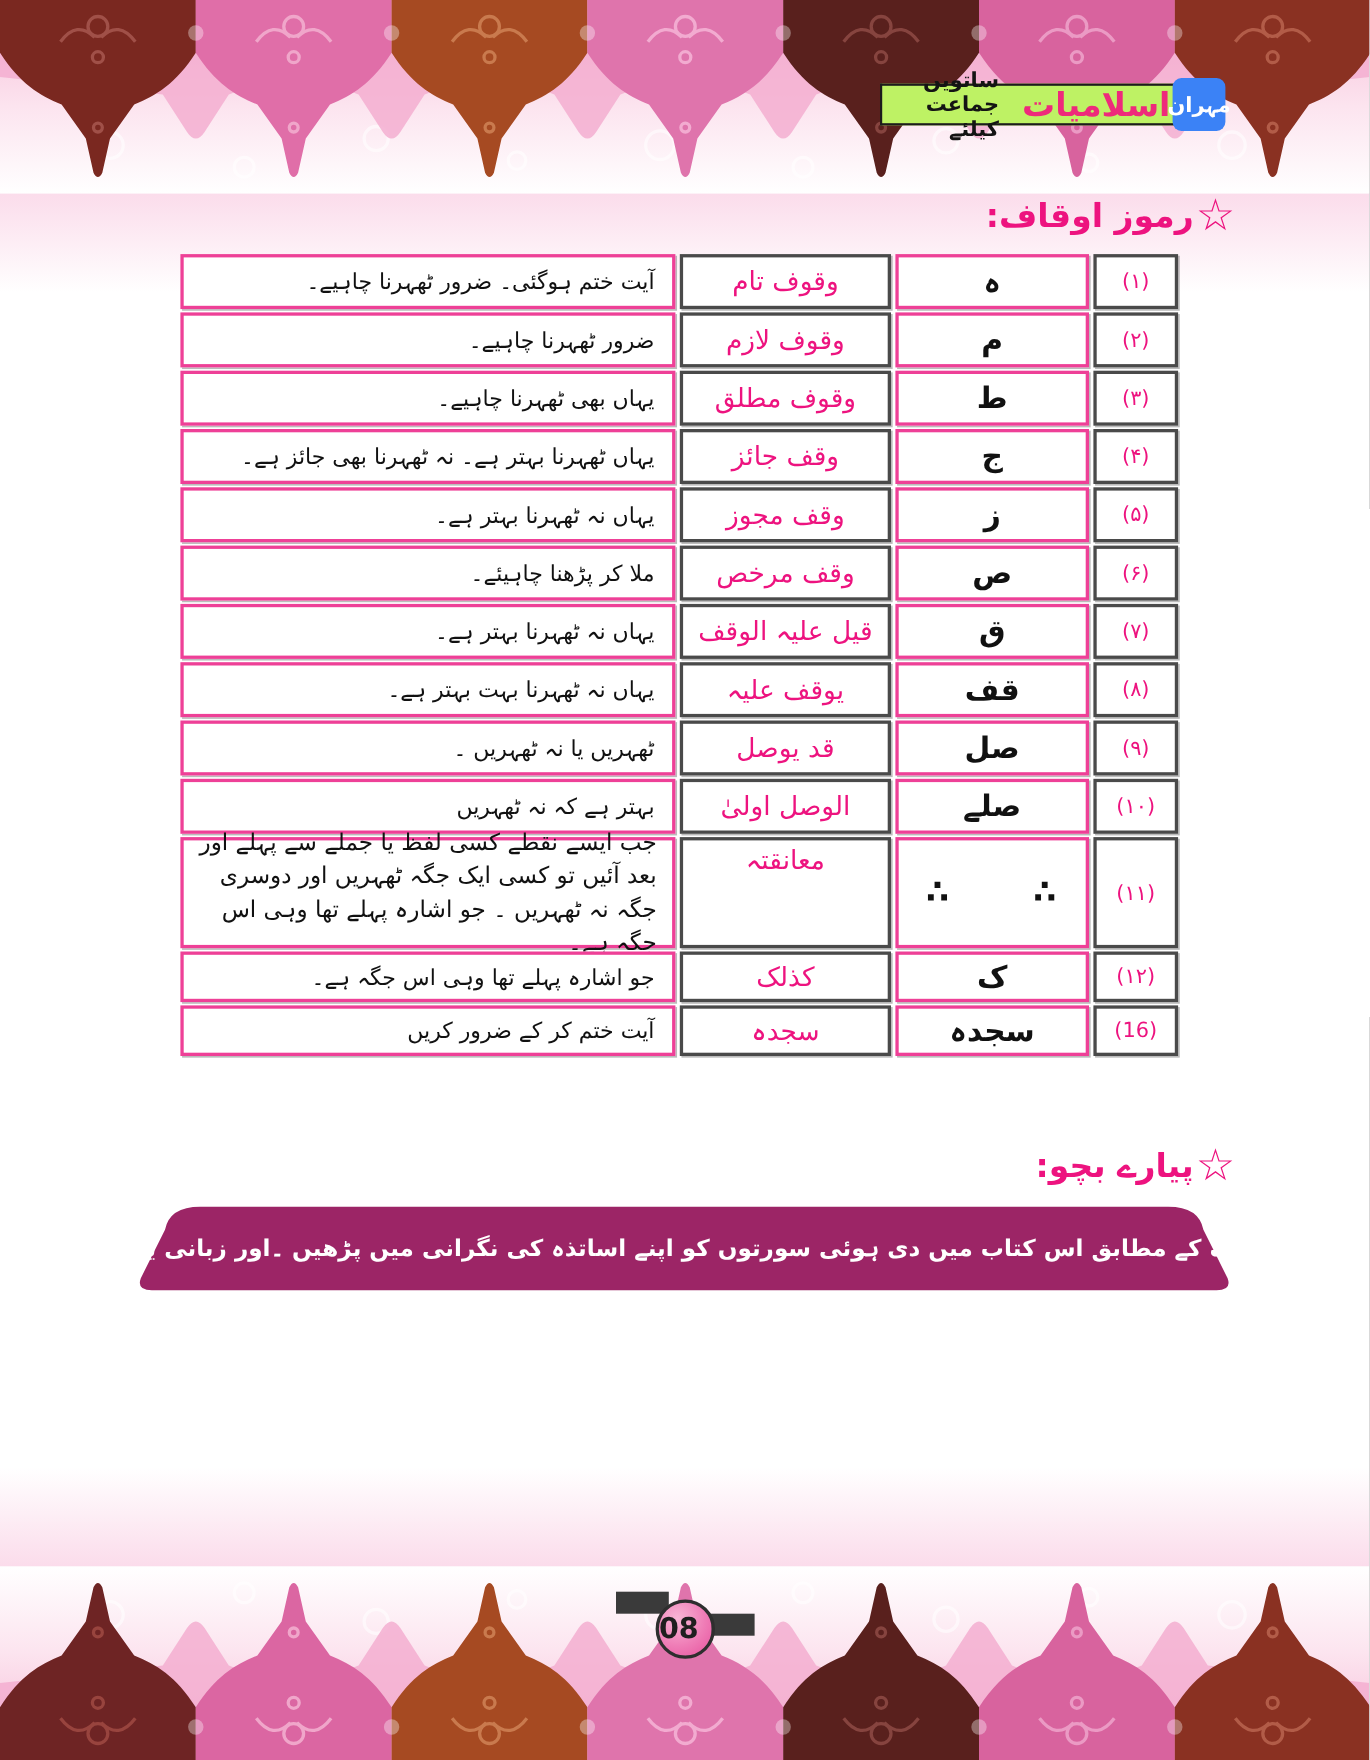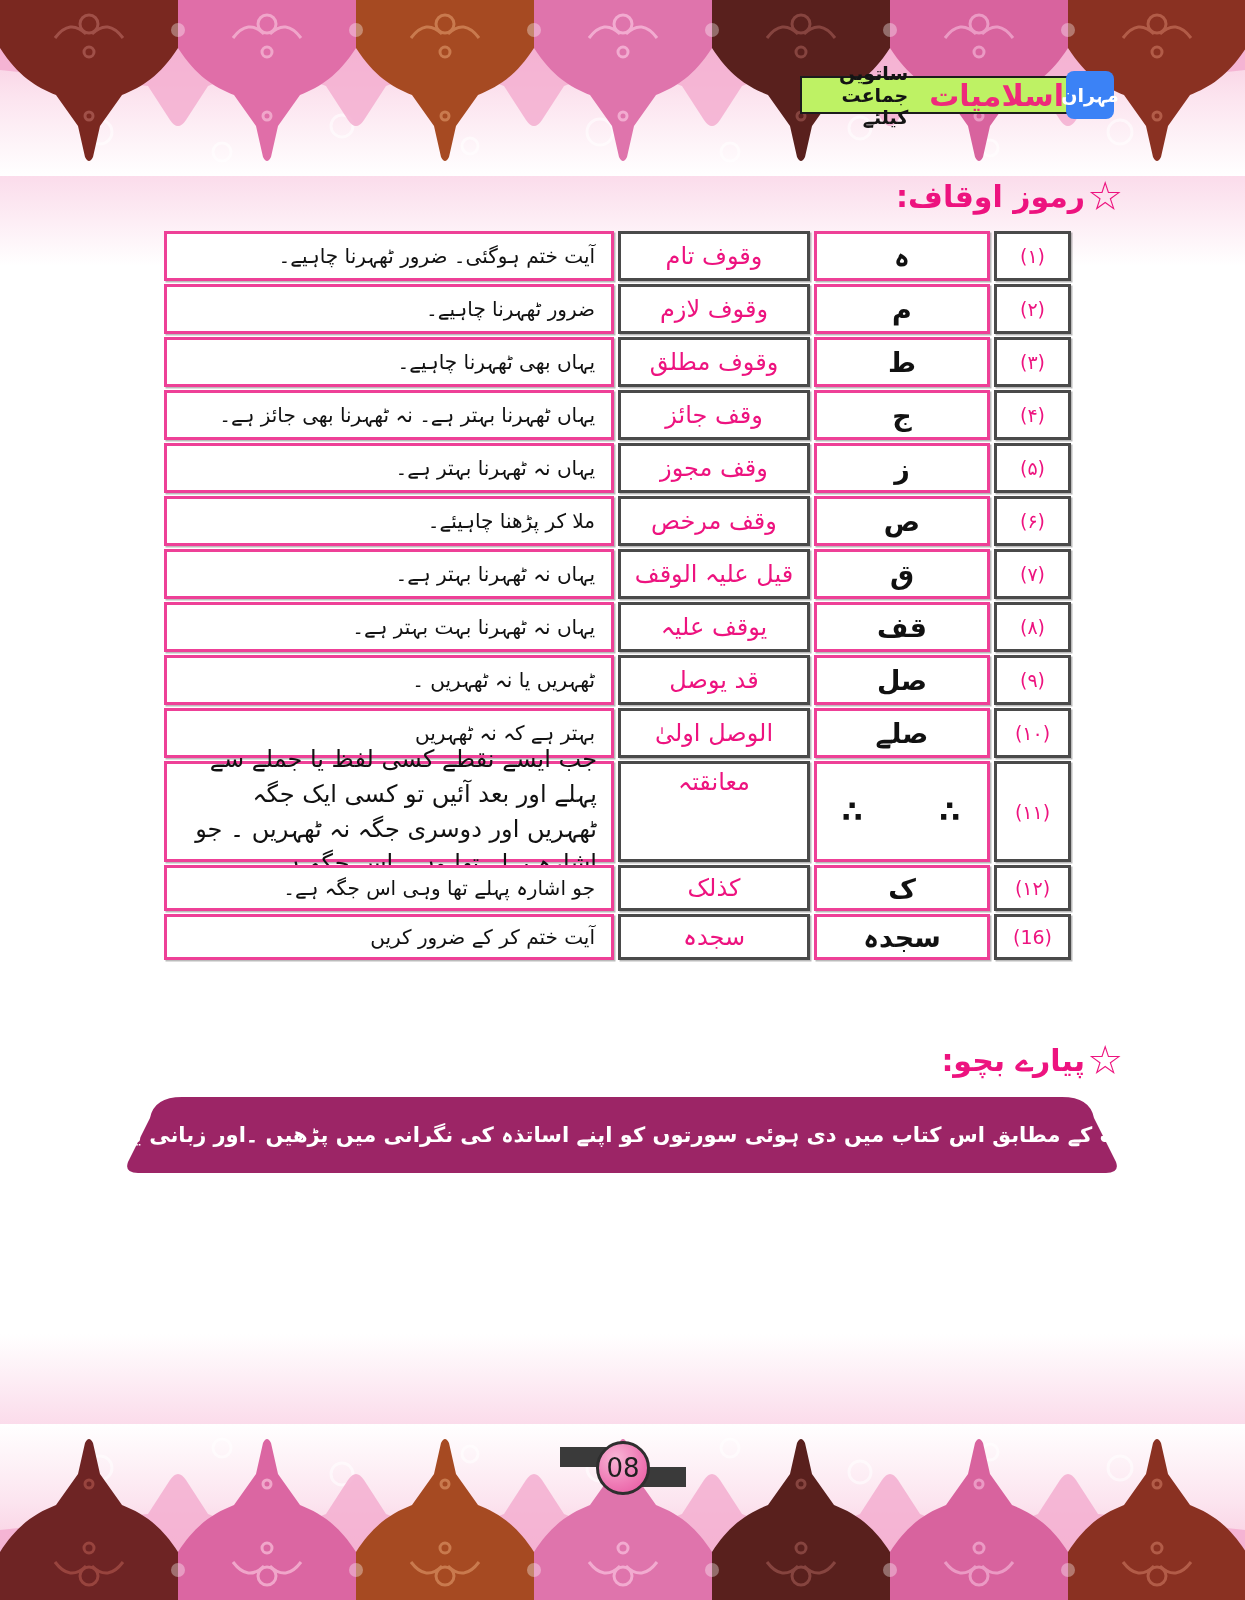--- a/index.html
+++ b/index.html
@@ -36,38 +36,38 @@
   .waqf-table{position:absolute;left:152px;top:231px;width:919px;z-index:4;}
   .trow{display:flex;direction:rtl;gap:4px;margin-bottom:3px;height:50px;}
   .trow.tall{height:101px;}
   .trow.short{height:46px;}
   .cell{background:#ffffff;box-sizing:border-box;display:flex;align-items:center;box-shadow:1.5px 1.5px 0 rgba(60,60,60,.35);}
   .c-num{width:77px;border:3px solid #4a4a4a;justify-content:center;color:#ed137f;font-size:19px;}
   .c-sym{width:176px;border:3px solid #ee4097;justify-content:center;color:#111;font-size:27px;font-weight:bold;white-space:pre;}
   .c-name{width:192px;border:3px solid #4a4a4a;justify-content:center;color:#ed137f;font-size:24px;font-weight:normal;}
   .c-desc{width:450px;border:3px solid #ee4097;justify-content:flex-start;color:#111;font-size:20px;
     padding:0 16px;text-align:right;line-height:1.45;}
-  .trow.tall .c-desc{font-size:24px;padding:21px 14px;}
+  .trow.tall .c-desc{font-size:21px;padding:21px 14px;}
   .trow.tall .c-sym{font-size:30px;letter-spacing:2px;}
 
   
   .note-banner{position:absolute;left:122px;top:1096px;width:1000px;height:78px;z-index:4;}
   .note-banner svg{position:absolute;inset:0;width:100%;height:100%;}
   .note-banner .note-text{position:absolute;inset:0;display:flex;align-items:center;justify-content:center;
     direction:rtl;color:#ffffff;font-size:21px;font-weight:bold;white-space:nowrap;padding:0 40px;}
 
   
   .pageno-wrap{position:absolute;left:560px;top:1438px;width:130px;height:56px;z-index:7;}
   .pn-bar{position:absolute;background:#3a3a3a;width:48px;height:20px;}
   .pn-bar-left{left:0;top:9px;}
   .pn-bar-right{left:78px;top:29px;}
-  .pn-circle{position:absolute;left:36px;top:3px;width:54px;height:54px;border-radius:50%;
+  .pn-circle{position:absolute;left:36px;top:16px;width:54px;height:54px;border-radius:50%;
     background:radial-gradient(circle at 35% 30%,#f9b6d6,#ef7cb6 55%,#e7539e);
-    border:3px solid #2e2e2e;box-sizing:border-box;display:flex;align-items:center;justify-content:center;
-    color:#1f1f1f;font-size:26px;font-weight:normal;}
+    border:3px solid #2e2e2e;box-sizing:border-box;display:flex;align-items:center;justify-content:flex-start;
+    color:#1f1f1f;font-size:26px;font-weight:bold;}
 </style>
 </head>
 <body>
 
 <div class="page">
 
   <div class="ornament ornament-top">
     <svg viewBox="0 0 1245 176" preserveAspectRatio="none" aria-hidden="true">
       <defs>
         <linearGradient id="og" x1="0" y1="0" x2="0" y2="1">

